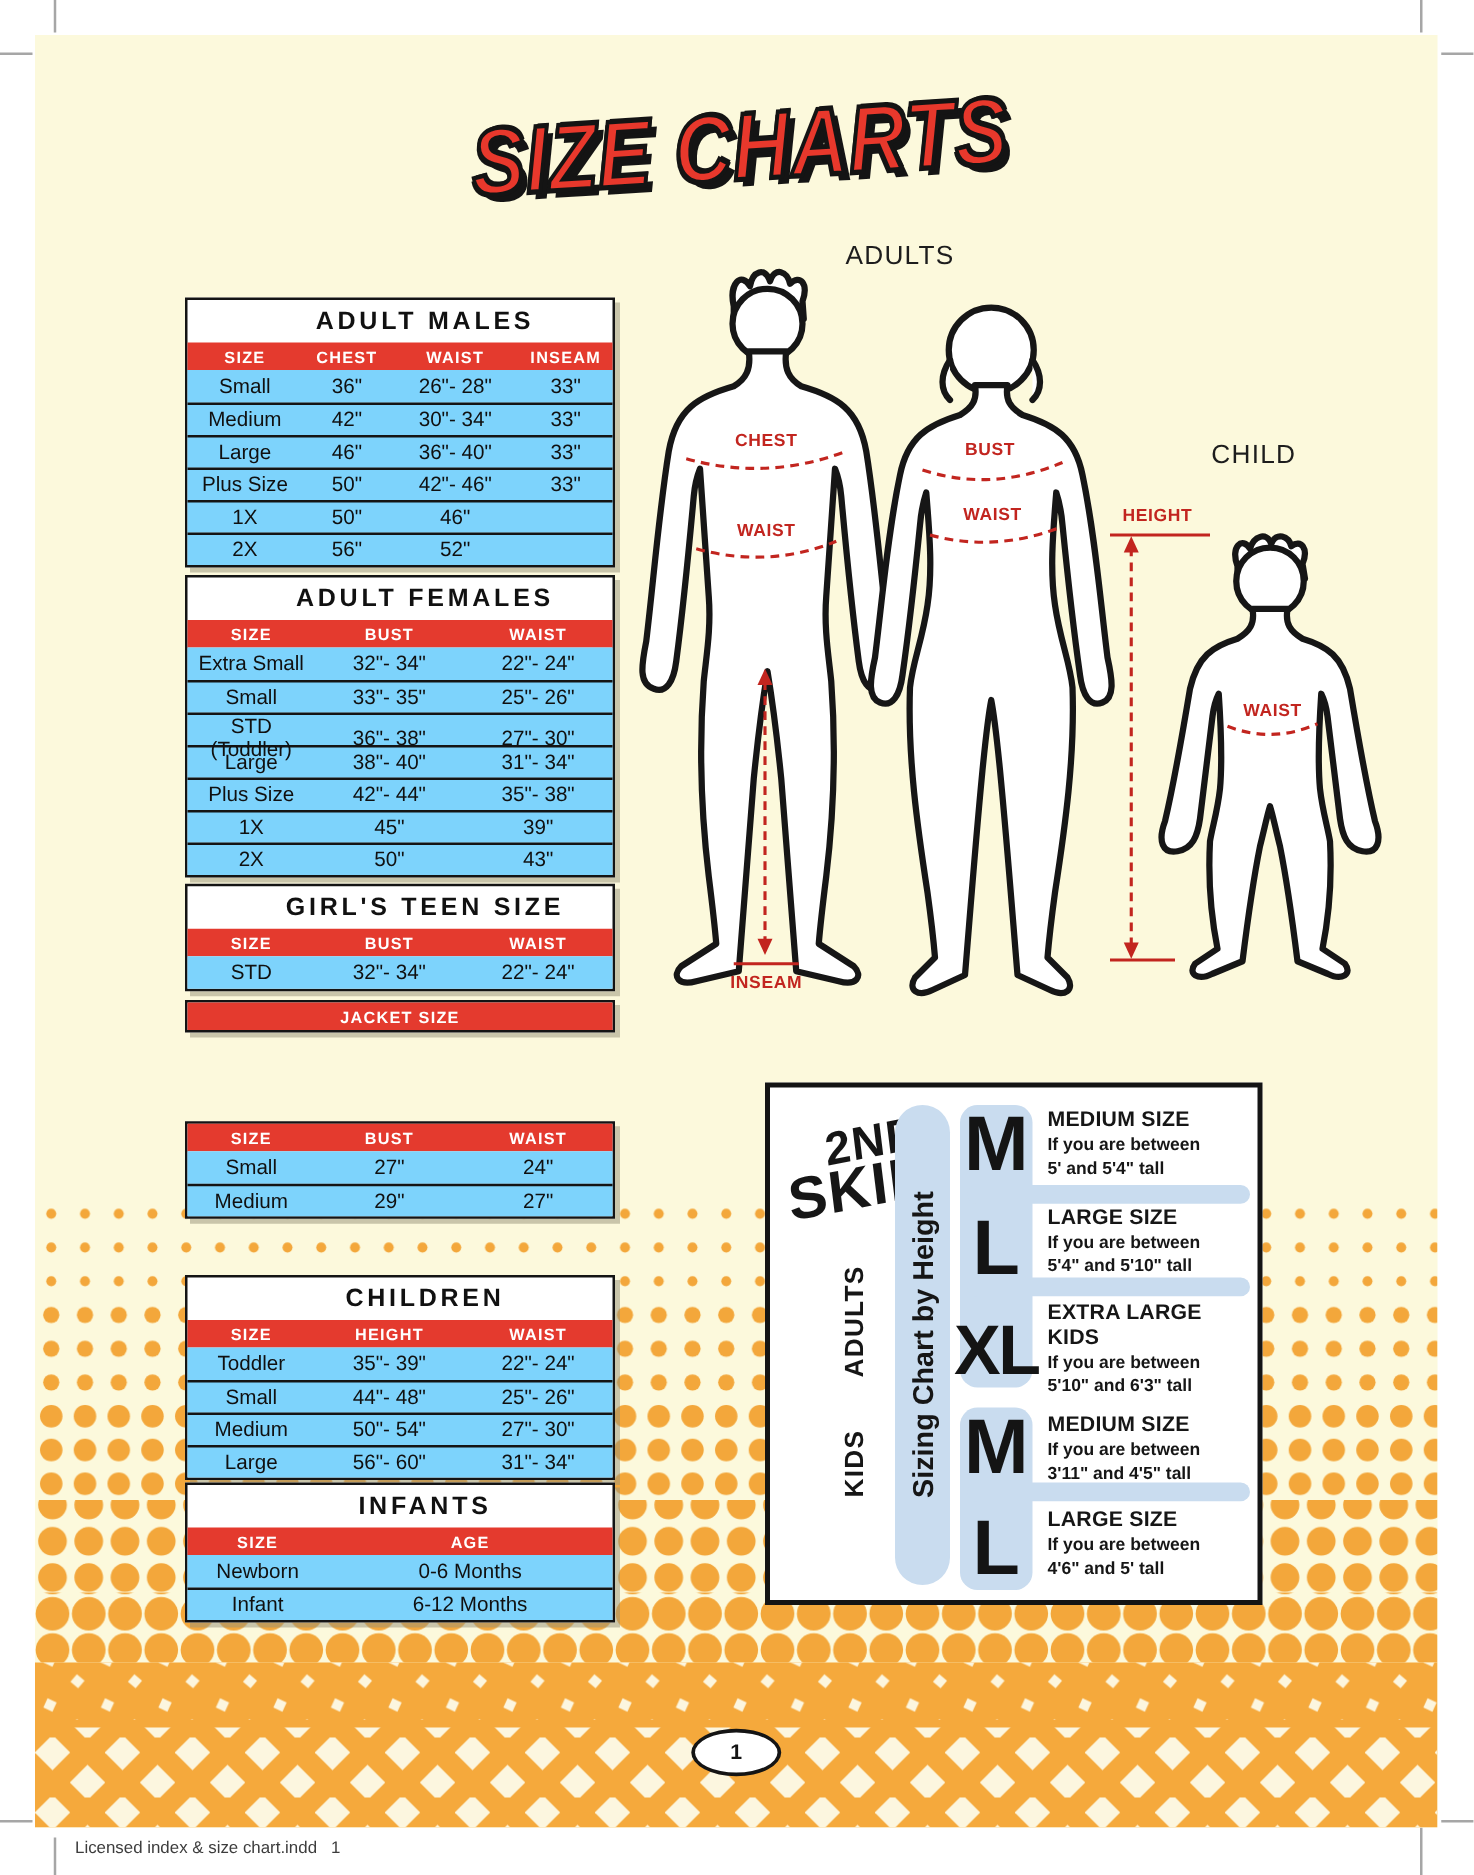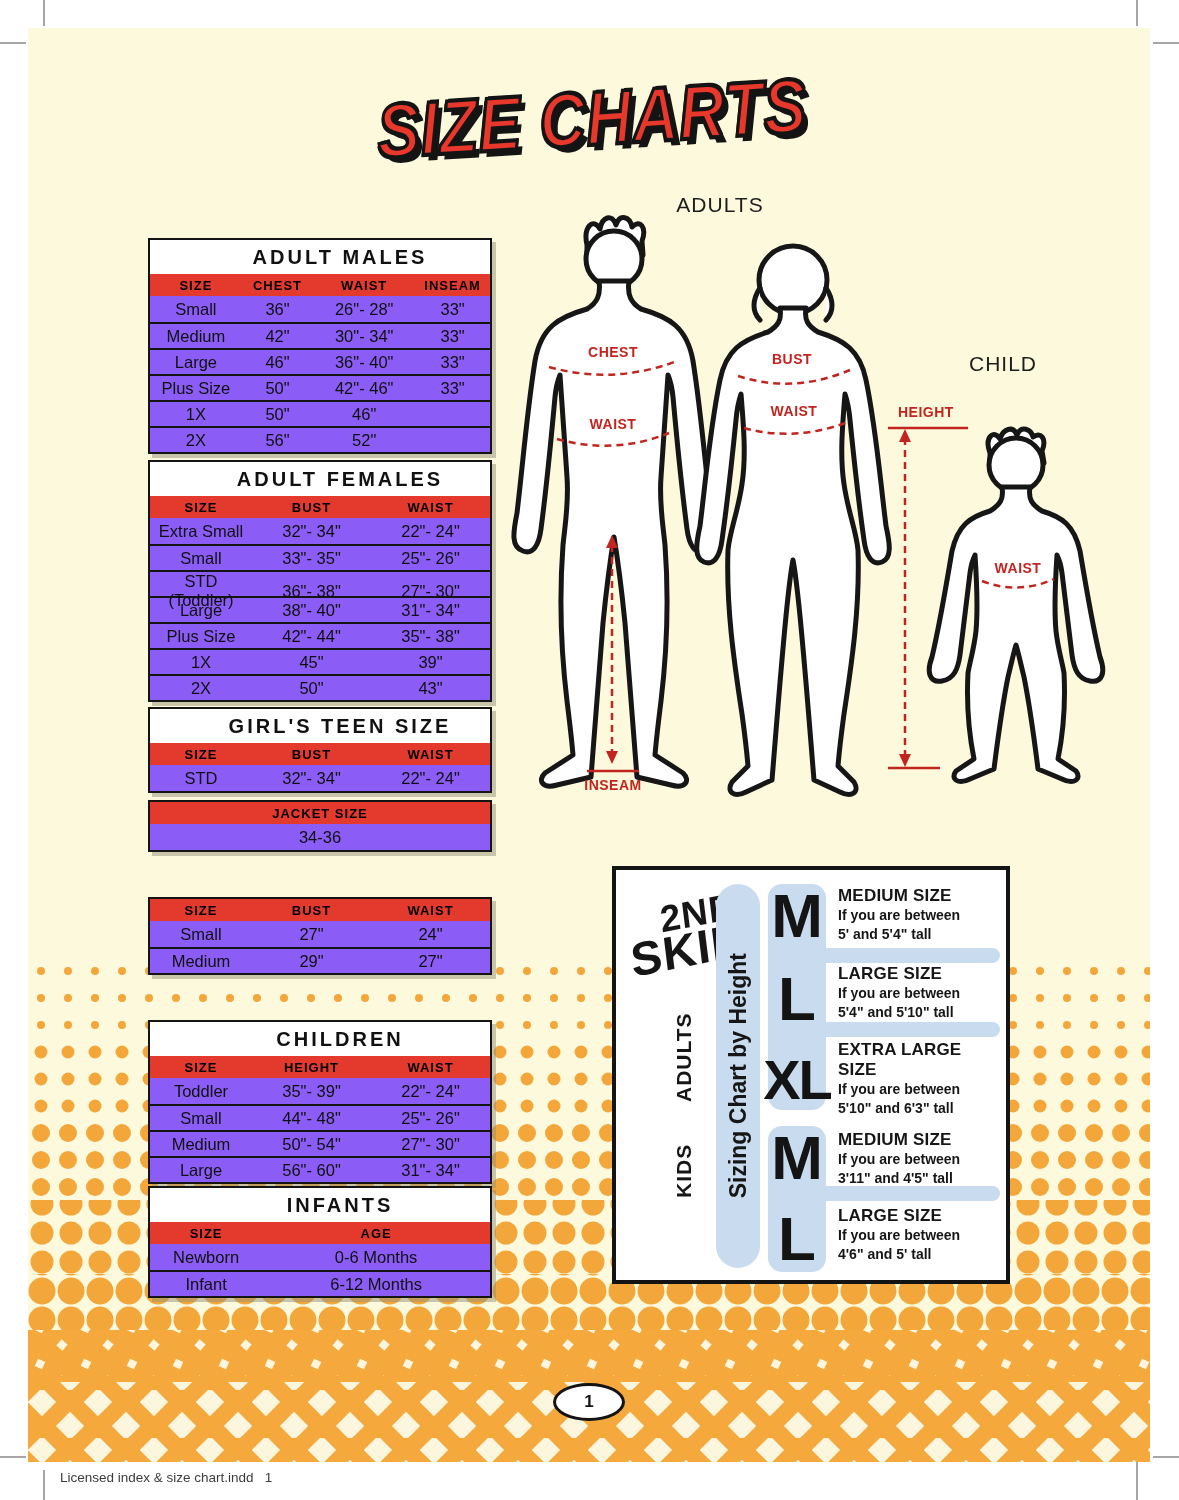--- a/index.html
+++ b/index.html
@@ -26,22 +26,22 @@
   .caption { position:absolute; z-index:2; font-size:21px; color:#1d1d1d; letter-spacing:1px; text-align:center; }
   .caption-adults { left:650px; top:193px; width:140px; }
   .caption-child { left:948px; top:352px; width:110px; }
 
   
   .sztable { position:absolute; left:148px; width:344px; z-index:3; background:#ffffff;
     border:2px solid #141414; box-shadow:4px 4px 0 rgba(150,146,120,.5); }
   .ttitle { height:34px; line-height:34px; text-align:center; font-weight:bold; font-size:20px;
     letter-spacing:3px; color:#111;padding-left:40px; }
   .thead { display:grid; background:#E43A2E; height:22px; align-items:center; }
-  .hcell { color:#000000; font-weight:bold; font-size:13px; letter-spacing:1px; text-align:center; }
-  .trow { display:grid; height:26px; align-items:center; border-top:2px solid #141414; background:#8b5cf6; }
+  .hcell { color:#ffffff; font-weight:bold; font-size:13px; letter-spacing:1px; text-align:center; }
+  .trow { display:grid; height:26px; align-items:center; border-top:2px solid #141414; background:#7dd3fc; }
   .tbody .trow:first-child { border-top:none; }
   .tcell { text-align:center; font-size:16.5px; color:#101010; }
   .cols4 { grid-template-columns:27% 21% 30% 22%; }
   .cols3 { grid-template-columns:30% 35% 35%; }
   .cols2 { grid-template-columns:33% 67%; }
   .cols1 { grid-template-columns:100%; }
 
   
   .figures { position:absolute; left:500px; top:195px; z-index:2; }
   .bodyline { fill:#ffffff; stroke:#161616; stroke-width:5; stroke-linejoin:round; stroke-linecap:round; }
@@ -298,25 +298,20 @@
           <div class="tcell">32"- 34"</div>
           <div class="tcell">22"- 24"</div>
         </div>
       </div>
   </section>
 
   <section class="sztable" style="top:800px">
     <div class="thead cols1">
         <div class="hcell">JACKET SIZE</div>
       </div>
-    <div class="tbody">
-        <div class="trow cols1">
-          <div class="tcell">34-36</div>
-        </div>
-      </div>
   </section>
 
   <section class="sztable" style="top:897px">
     <div class="thead cols3">
         <div class="hcell">SIZE</div>
         <div class="hcell">BUST</div>
         <div class="hcell">WAIST</div>
       </div>
     <div class="tbody">
         <div class="trow cols3">
@@ -410,21 +405,21 @@
       <div class="ename">MEDIUM SIZE</div>
       <div class="eline">If you are between</div>
       <div class="eline">5' and 5'4" tall</div>
     </div>
     <div class="entry" style="top:94px">
       <div class="ename">LARGE SIZE</div>
       <div class="eline">If you are between</div>
       <div class="eline">5'4" and 5'10" tall</div>
     </div>
     <div class="entry" style="top:170px">
-      <div class="ename">EXTRA LARGE SIZE</div>
+      <div class="ename">EXTRA LARGE KIDS</div>
       <div class="eline">If you are between</div>
       <div class="eline">5'10" and 6'3" tall</div>
     </div>
     <div class="entry" style="top:260px">
       <div class="ename">MEDIUM SIZE</div>
       <div class="eline">If you are between</div>
       <div class="eline">3'11" and 4'5" tall</div>
     </div>
     <div class="entry" style="top:336px">
       <div class="ename">LARGE SIZE</div>

